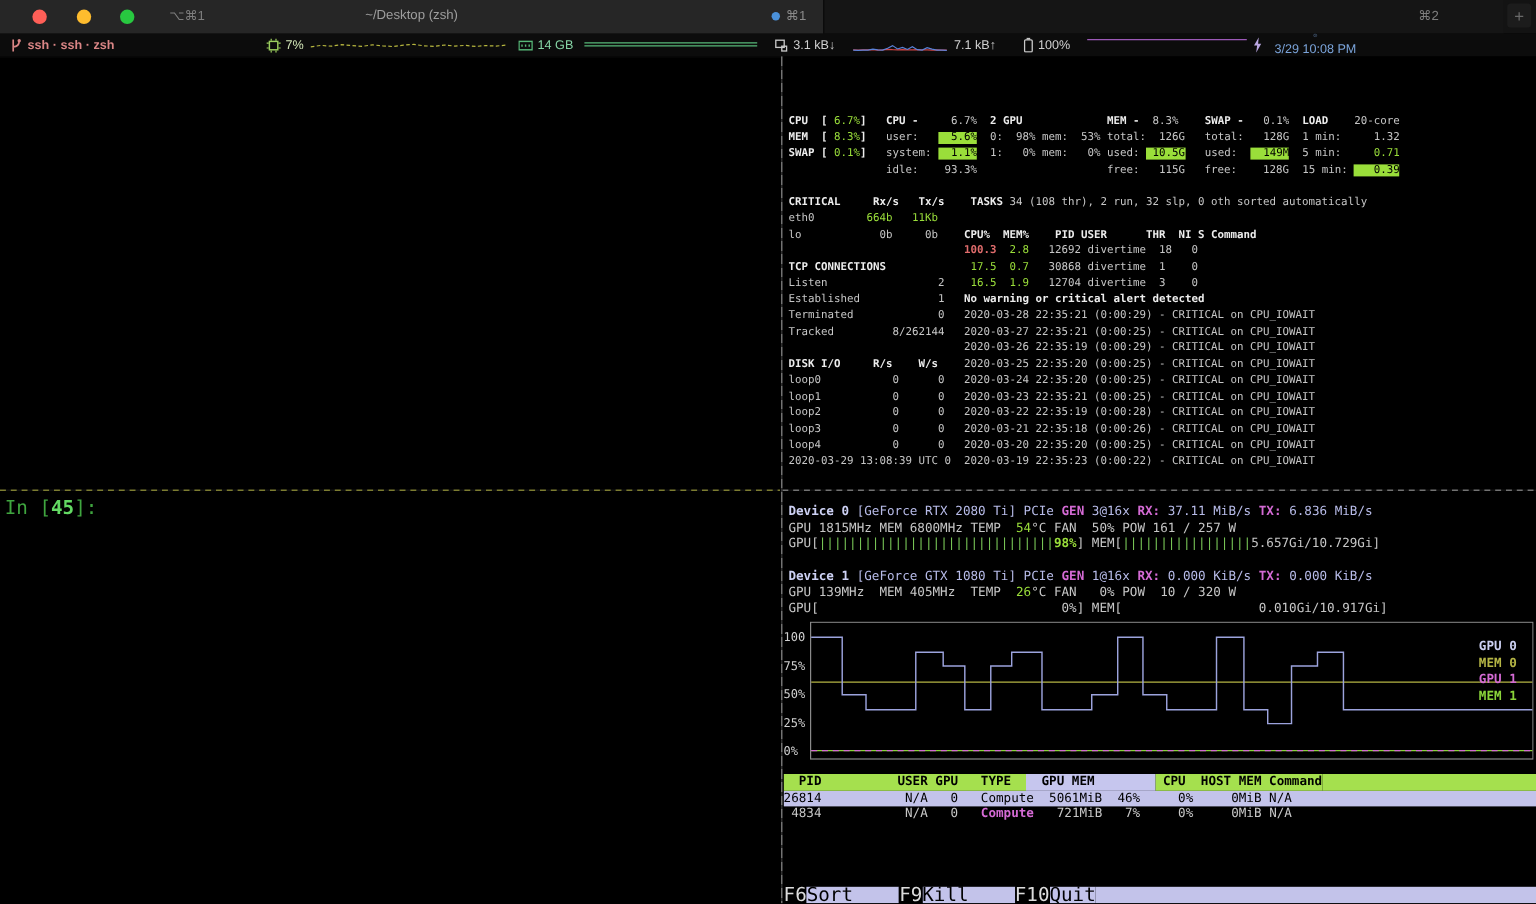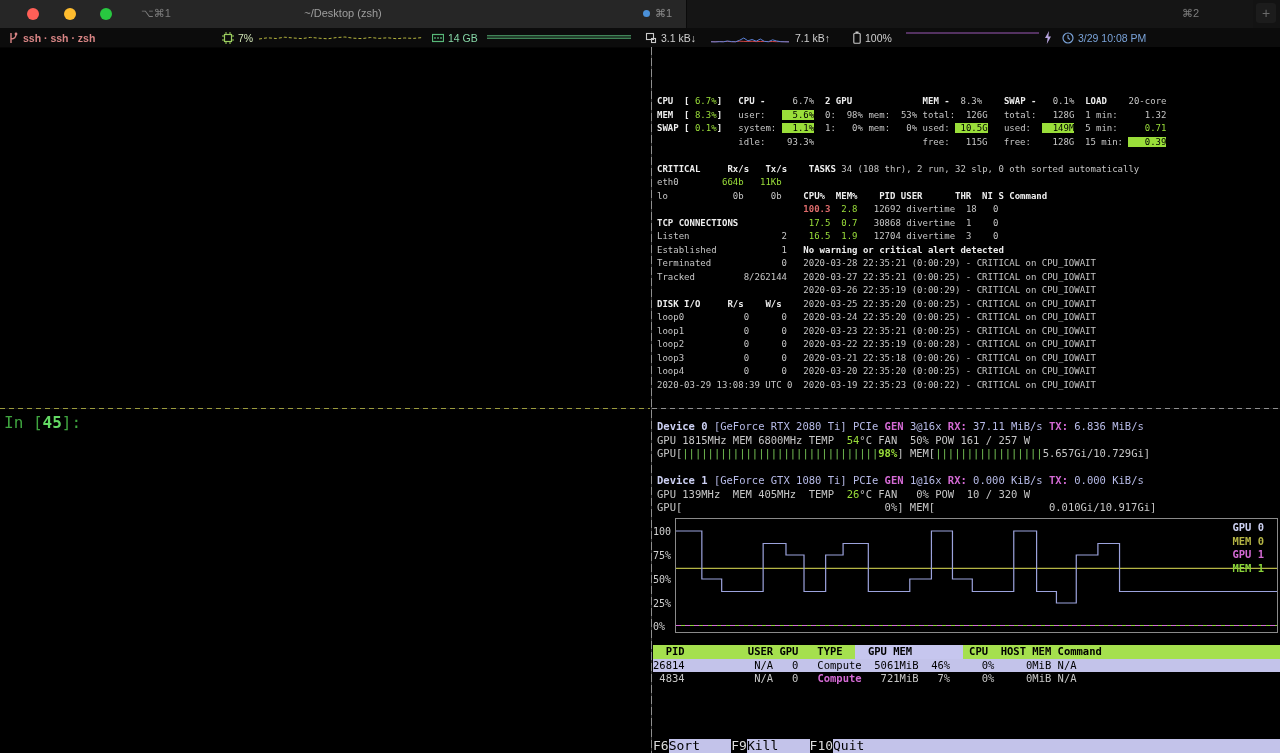--- a/index.html
+++ b/index.html
@@ -18,21 +18,21 @@
           text-align:center;line-height:20px;background:#1c1c1c;border-radius:3px;}
   
   .statusbar{position:absolute;left:0;top:28px;width:1280px;height:19px;background:#0c0c0c;border-bottom:1px solid #050505;
              font:10.5px "Liberation Sans",sans-serif;}
   .sb-item{position:absolute;top:0;height:19px;display:flex;align-items:center;gap:4px;white-space:nowrap;}
   .sb-graph{position:absolute;top:3px;}
   .c-session{color:#d98585;font-weight:bold;}
   .c-cpu{color:#cfe3b4;}
   .c-mem{color:#86d6a6;}
   .c-white{color:#cfcfcf;}
-  .c-clock{color:#7aa3d9;}
+  .c-clock{color:#7aa3d9;flex-direction:column;}
   
   .main{position:absolute;left:0;top:47px;width:1280px;height:706px;}
   .pane{position:absolute;background:#000;overflow:hidden;}
   .pane-tl{left:0;top:0;width:650px;height:361px;padding:3px 0 0 4px;box-sizing:border-box;}
   .pane-bl{left:0;top:363px;width:650px;height:343px;padding:6px 3px 0 4px;box-sizing:border-box;}
   .pane-gl{left:653px;top:0;width:627px;height:361px;padding:48px 0 0 4px;box-sizing:border-box;font-size:9px;}
   .pane-nv{left:653px;top:363px;width:627px;height:343px;padding:10px 0 0 4px;box-sizing:border-box;font-size:10.5px;}
   .vdiv{position:absolute;left:651px;top:0;width:1px;height:706px;
         background:repeating-linear-gradient(180deg,#8f8f8f 0 8px,#3c3c3c 8px 11px);}
   .hdiv-l{position:absolute;left:0;top:361px;width:650px;height:2px;
@@ -59,21 +59,21 @@
   
   .nvtable{position:absolute;left:0;top:235px;width:627px;}
   .trow{display:flex;height:13.5px;line-height:13.5px;white-space:pre;}
   .hg{background:#a5e04e;color:#000;font-weight:bold;}
   .hl{background:#c6c6ee;color:#000;font-weight:bold;}
   .hfill{flex:1;background:#a5e04e;}
   .rowsel{background:#c3c3ea;color:#000;}
   .k{color:#000;}
   
   .fbar{position:absolute;left:0;bottom:0;width:627px;height:14px;display:flex;white-space:pre;
-        font-size:13px;line-height:14px;}
+        font-size:16px;line-height:14px;}
   .fkey{color:#dcdcdc;background:#000;}
   .flabel{color:#000;background:#c3c3ea;}
   .ffill{flex:1;background:#c3c3ea;}
 </style>
 </head>
 <body>
 
 <div class="screen">
 
   <div class="tabbar">
@@ -209,21 +209,21 @@
             <div class="ytick" style="top: 102.5px; left: 0px;">0%</div>
           </div>
         <svg style="position:absolute;left:22px;top:0" width="603" height="116">
             <rect x="0.5" y="0.5" width="602" height="114" fill="none" stroke="#8a8a8a" stroke-width="1"></rect>
             <polyline points="1,107.5 602,107.5" fill="none" stroke="#8ad43a" stroke-width="1.2"></polyline>
             <polyline points="1,107.5 602,107.5" fill="none" stroke="#d46ad4" stroke-width="1.2" stroke-dasharray="5 4"></polyline>
             <polyline points="1,50.440000000000005 602,50.440000000000005" fill="none" stroke="#b5b545" stroke-width="1.2"></polyline>
             <polyline points="1,13 26.842999999999996,13 26.842999999999996,61 46.676,61 46.676,73.48 88.145,73.48 88.145,25.480000000000004 110.983,25.480000000000004 110.983,37 129.013,37 129.013,73.48 150.649,73.48 150.649,37 168.078,37 168.078,25.480000000000004 193.32,25.480000000000004 193.32,73.48 234.78900000000002,73.48 234.78900000000002,61 256.42499999999995,61 256.42499999999995,13 277.46000000000004,13 277.46000000000004,61 297.293,61 297.293,73.48 338.76200000000006,73.48 338.76200000000006,13 361.59999999999997,13 361.59999999999997,73.48 381.433,73.48 381.433,85 401.266,85 401.266,37 422.902,37 422.902,25.480000000000004 444.538,25.480000000000004 444.538,73.48 602,73.48" fill="none" stroke="#9ca3dd" stroke-width="1.2"></polyline>
           </svg>
         <div class="legend">
-            <div style="color: rgb(204, 208, 242);">GPU 0</div>
+            <div style="color: rgb(204, 208, 242); margin-top: 12px;">GPU 0</div>
             <div style="color: rgb(181, 181, 69);">MEM 0</div>
             <div style="color: rgb(212, 106, 212);">GPU 1</div>
             <div style="color: rgb(138, 212, 58);">MEM 1</div>
           </div>
       </div>
       <div class="nvtable">
           <div class="trow"><span class="hg">  PID          USER GPU   TYPE  </span><span class="hl">  GPU MEM        </span><span class="hg"> CPU  HOST MEM Command</span><span class="hfill"></span></div>
           <div class="trow rowsel"><span class="k">26814           N/A   0   Compute  5061MiB  46%     0%     0MiB N/A</span></div>
           <div class="trow"><span class="w"> 4834           N/A   0   </span><span class="mag">Compute</span><span class="w">   721MiB   7%     0%     0MiB N/A</span></div>
         </div>

